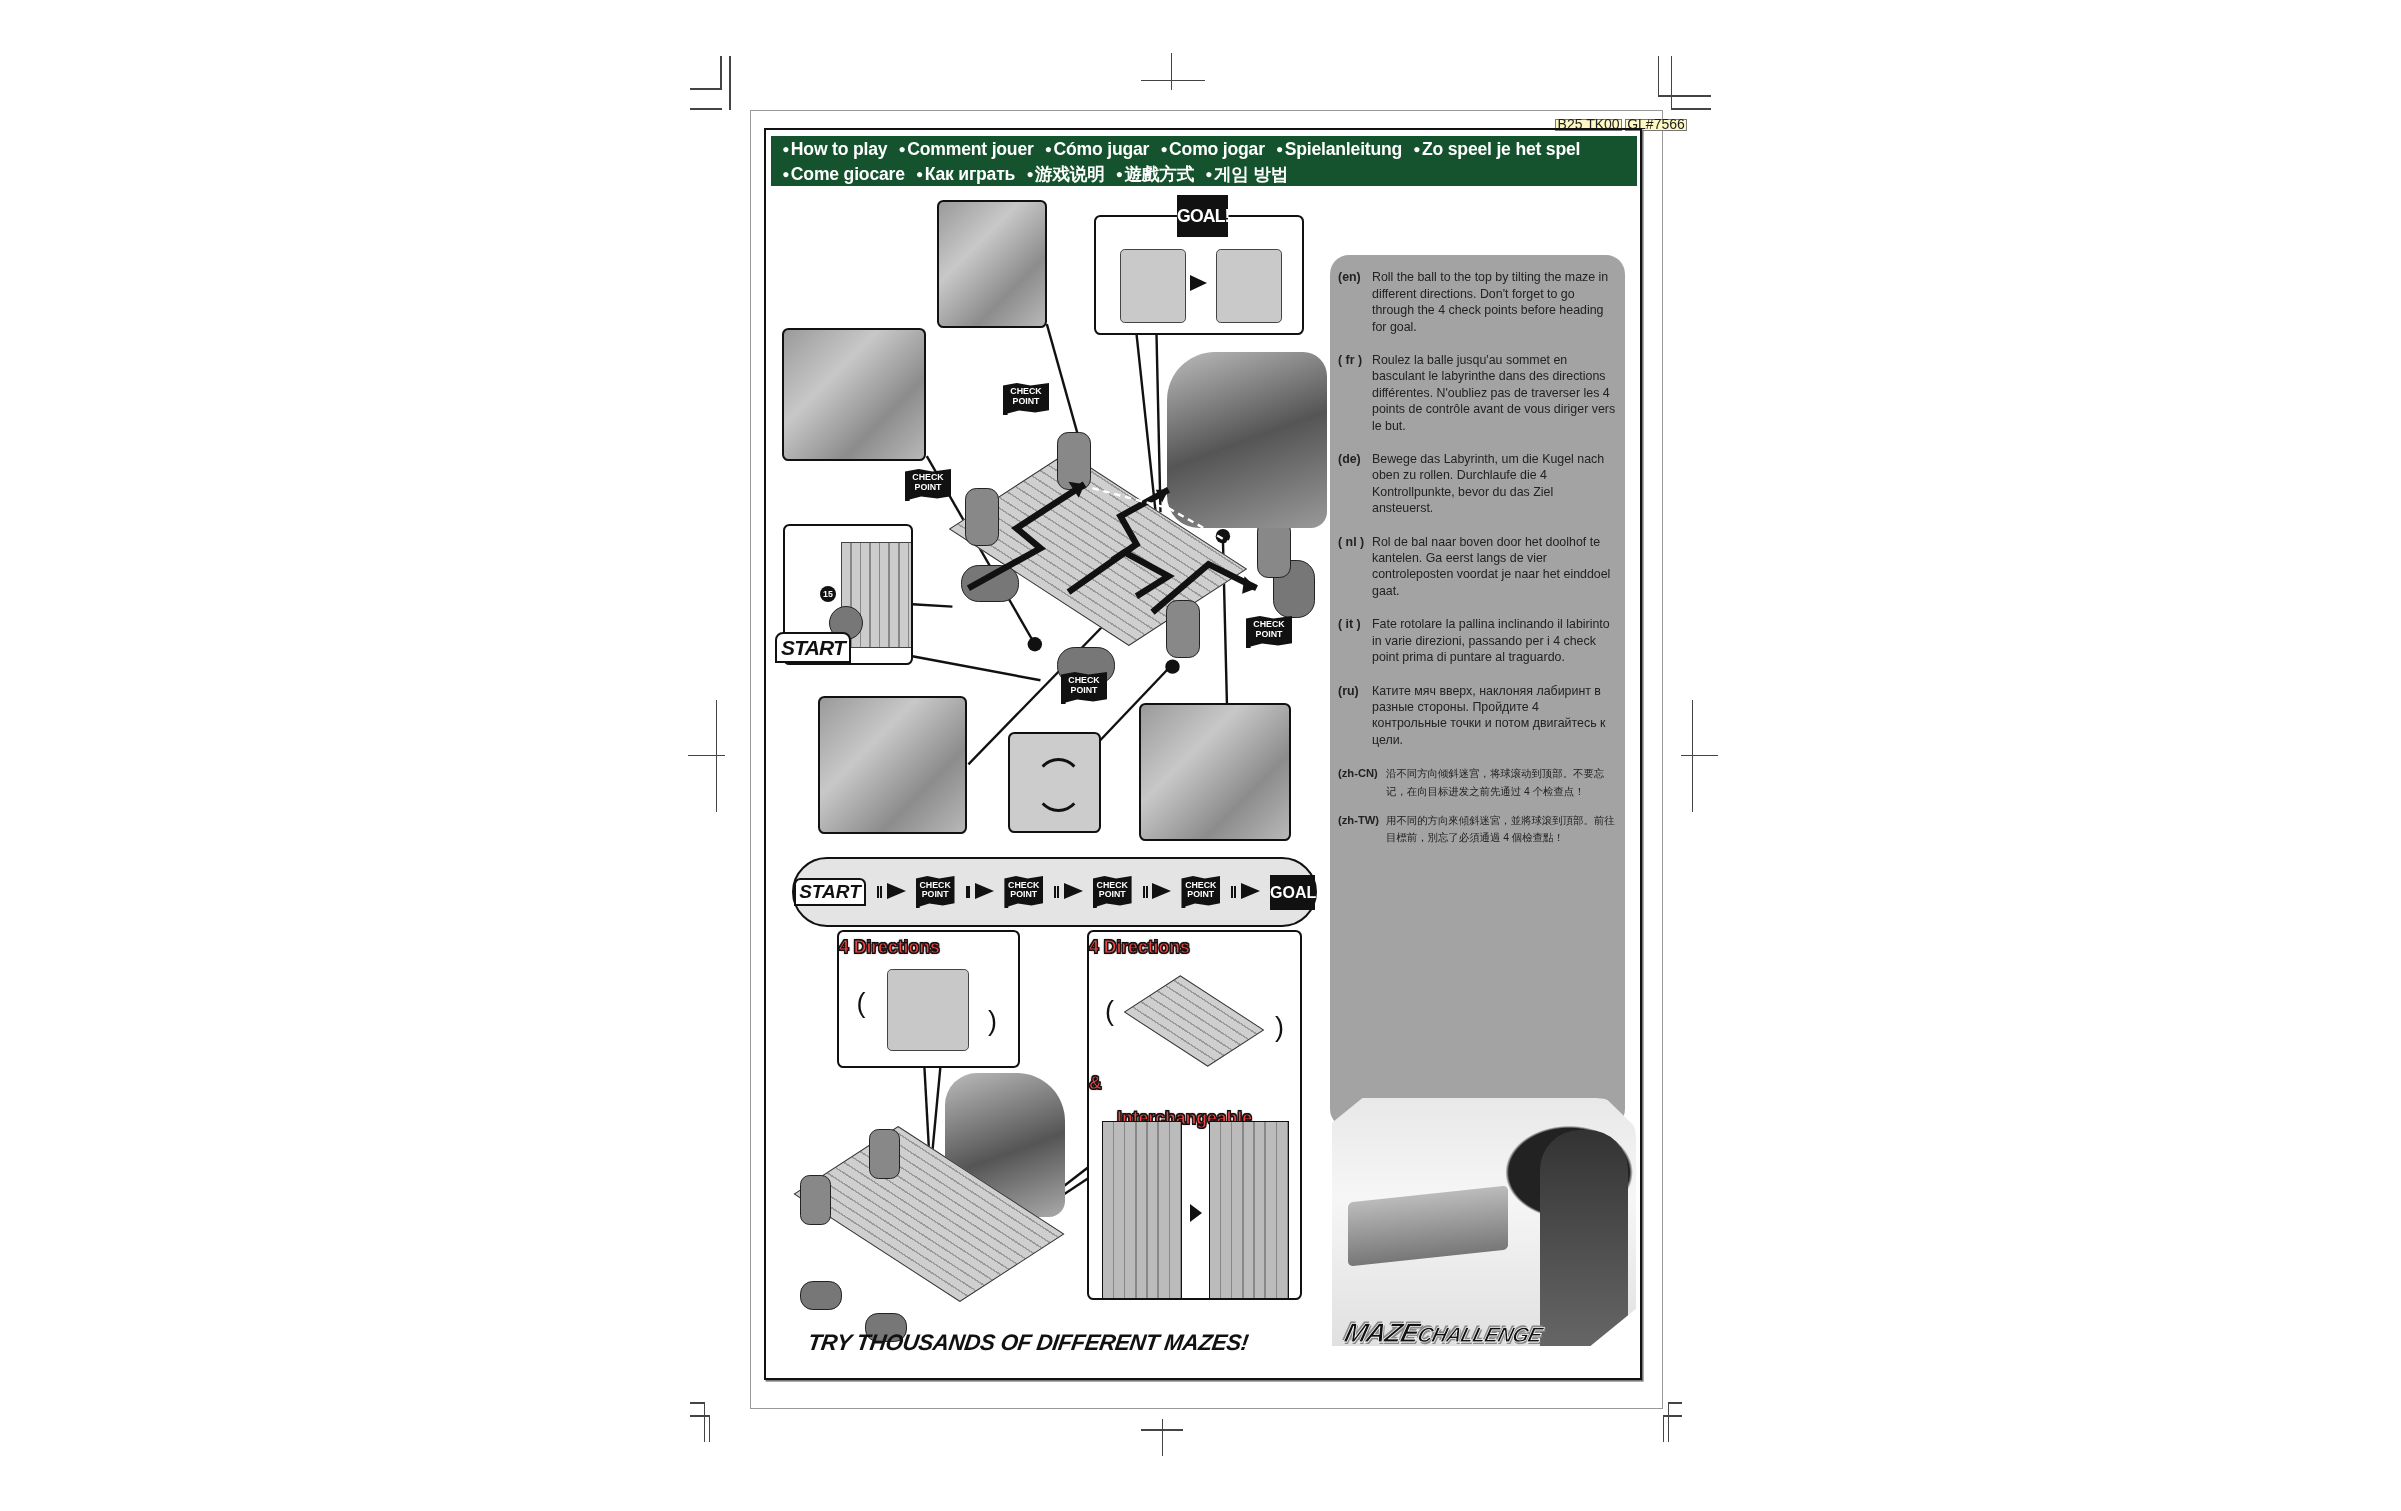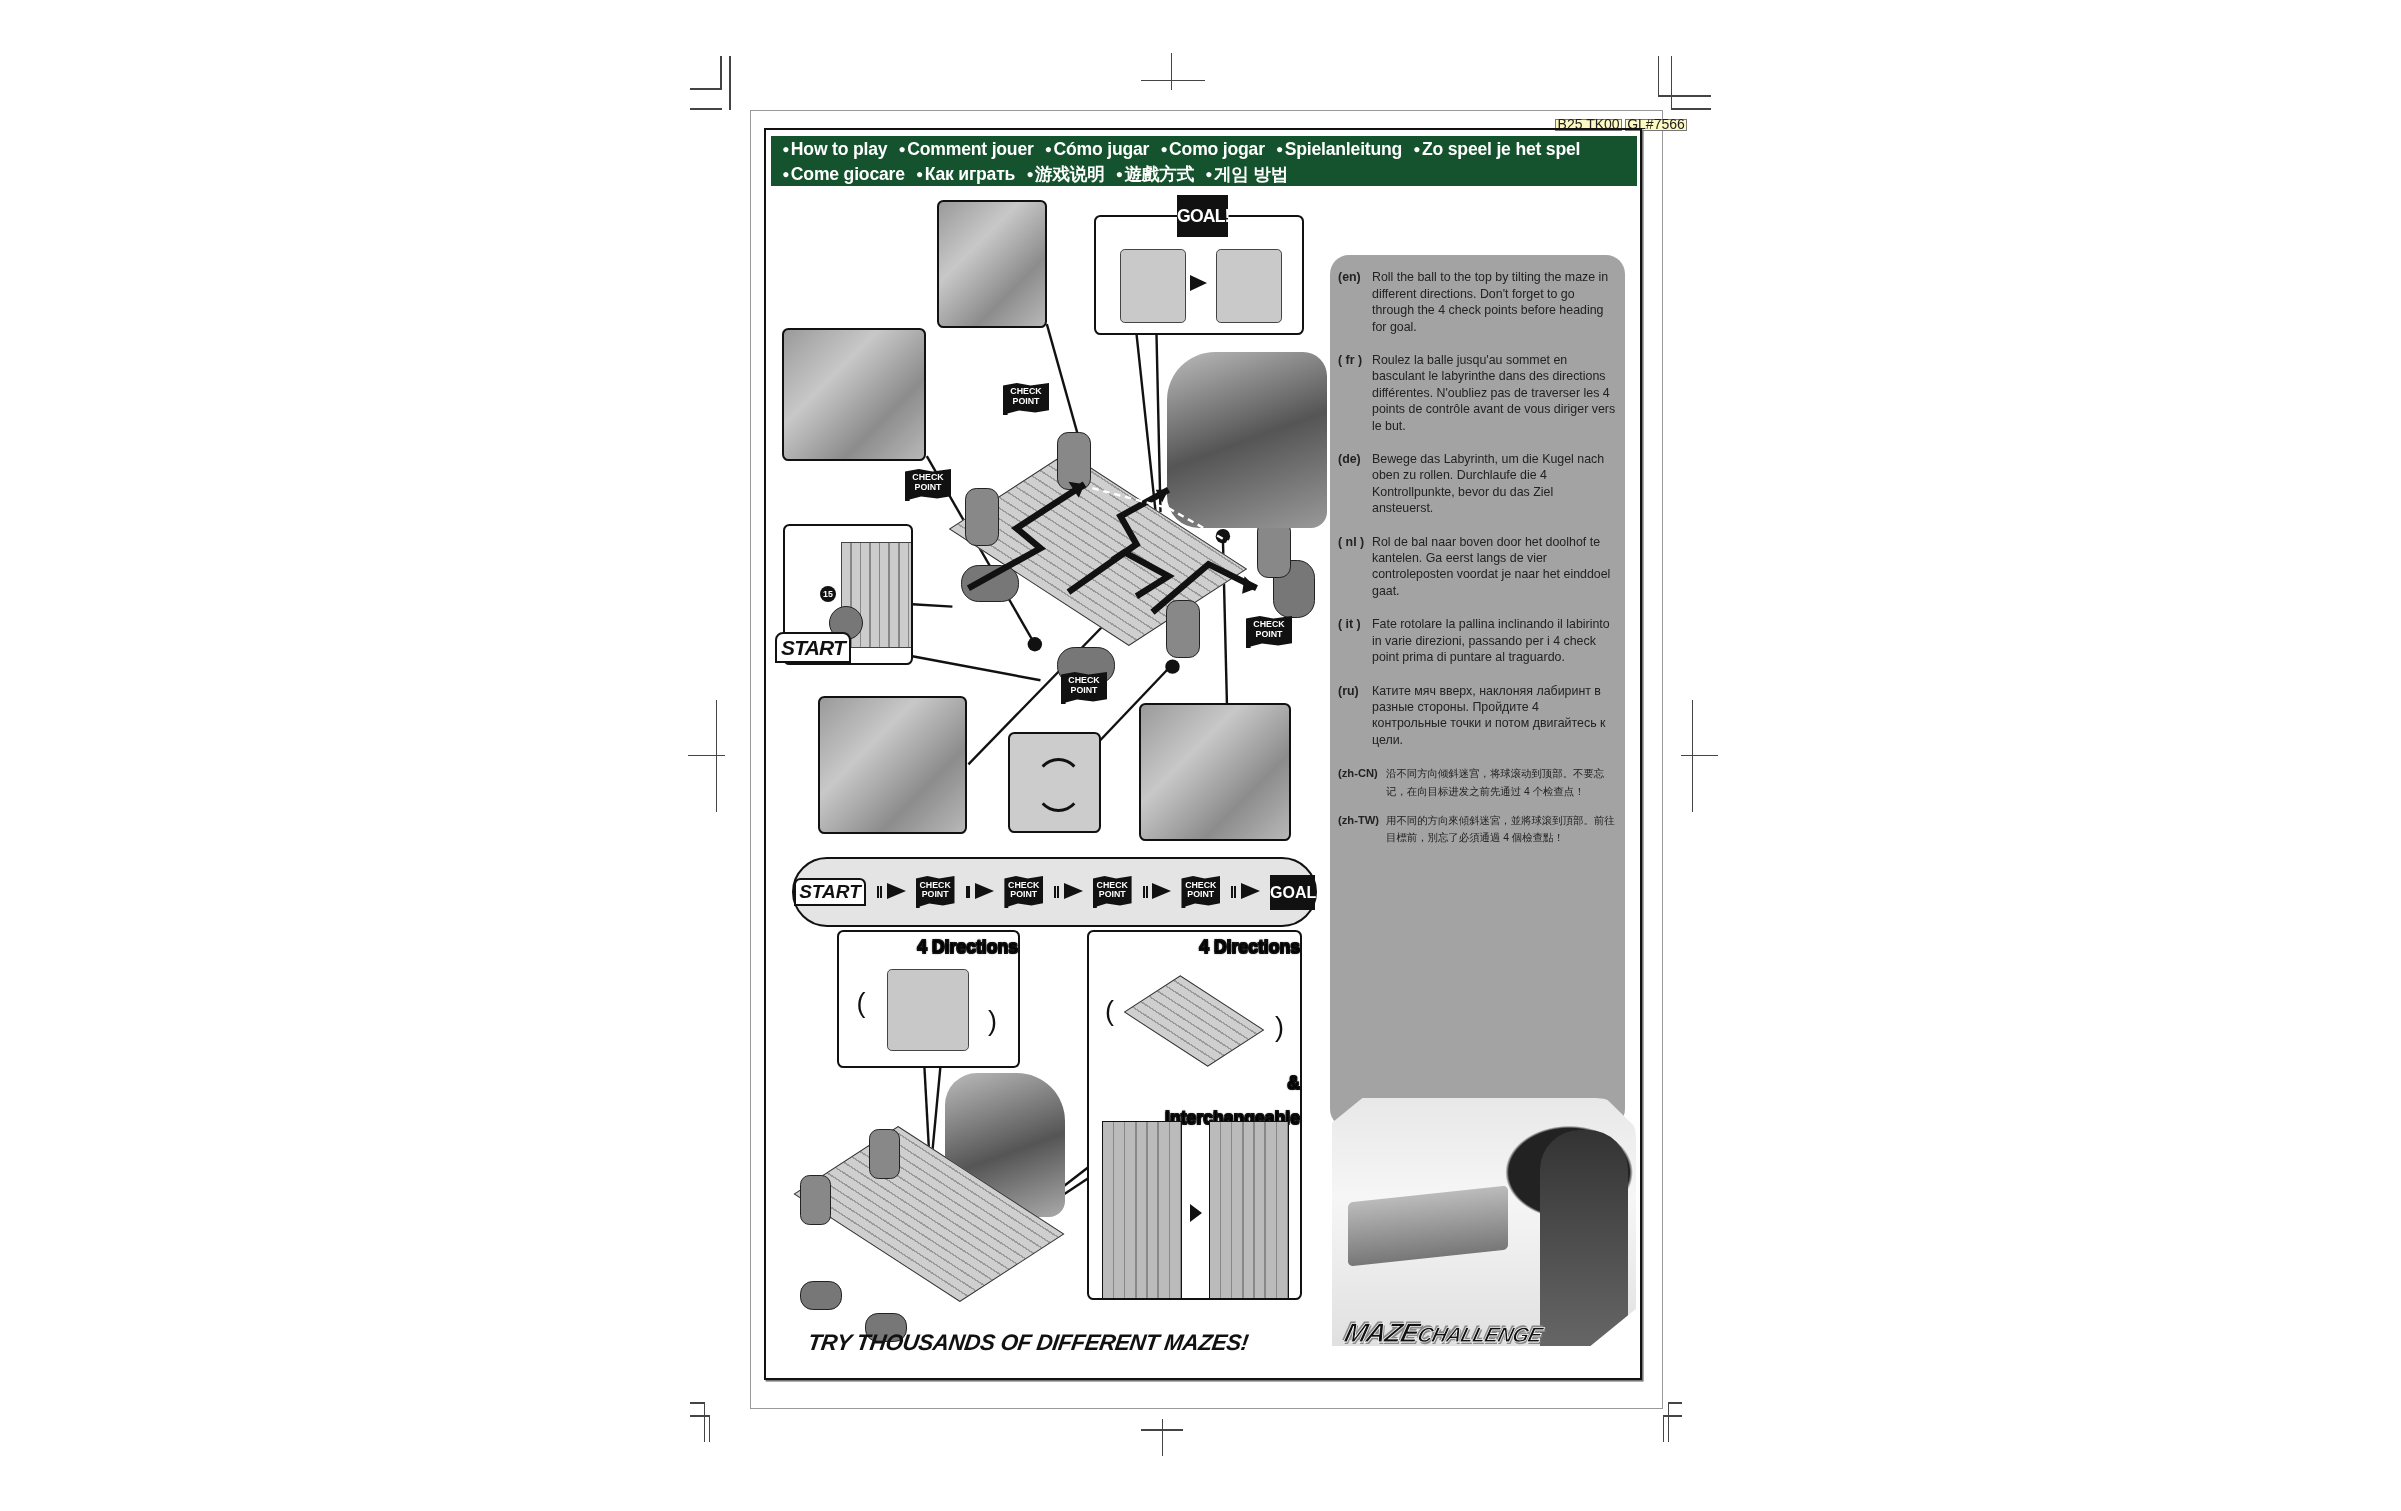--- a/index.html
+++ b/index.html
@@ -29,21 +29,21 @@
   .flag{position:absolute;width:46px;height:32px;background:#111;color:#fff;font-weight:bold;font-size:8.8px;line-height:9.6px;text-align:center;padding-top:4px;box-sizing:border-box;clip-path:polygon(0 8%,30% 0,60% 8%,100% 0,100% 85%,70% 92%,35% 86%,10% 95%,10% 100%,0 100%);}
   .goal{position:absolute;width:51px;height:42px;background:#111;color:#fff;font-weight:bold;font-size:17.6px;text-align:center;line-height:42px;letter-spacing:-0.8px;}
   .start{position:absolute;background:#fff;border:2.4px solid #111;color:#111;font-weight:bold;font-size:21px;padding:0 4px;line-height:27px;border-radius:8px 8px 0 0;letter-spacing:-0.8px;font-style:italic;}
   #flowbar{left:792px;top:857px;width:525px;height:70px;background:#e4e4e4;border:2.4px solid #111;border-radius:35px;box-sizing:border-box;display:flex;align-items:center;justify-content:center;gap:11.2px;}
   .fl-arrow{width:32px;height:17.6px;position:relative;}
   .fl-arrow::before{content:"";position:absolute;left:0;top:3.2px;width:4.8px;height:11.2px;border-left:2.4px solid #111;border-right:2.4px solid #111;box-sizing:border-box;}
   .fl-arrow::after{content:"";position:absolute;left:9.6px;top:0;border-left:19px solid #111;border-top:8.8px solid transparent;border-bottom:8.8px solid transparent;}
   .fl-flag{position:relative;width:45px;height:32px;background:#111;color:#fff;font-weight:bold;font-size:8.8px;line-height:9.6px;text-align:center;padding-top:4.8px;box-sizing:border-box;clip-path:polygon(0 8%,30% 0,60% 8%,100% 0,100% 85%,70% 92%,35% 86%,10% 95%,10% 100%,0 100%);}
   .fl-start{font-weight:bold;font-style:italic;font-size:19px;border:2.4px solid #111;background:#fff;padding:0 3.2px;border-radius:6.4px 6.4px 0 0;line-height:24px;}
   .fl-goal{width:45px;height:35px;background:#111;color:#fff;font-weight:bold;font-size:16px;text-align:center;line-height:35px;}
-  .dirtitle{position:absolute;left:0;right:0;text-align:right;font-weight:bold;font-size:17.6px;color:#000000;-webkit-text-stroke:0.8px #111;text-shadow:0 0 2.4px #111,0.8px 0.8px 0 #111,-0.8px -0.8px 0 #111,0.8px -0.8px 0 #111,-0.8px 0.8px 0 #111;}
+  .dirtitle{position:absolute;left:0;right:0;text-align:left;font-weight:bold;font-size:17.6px;color:#ef4444;-webkit-text-stroke:0.8px #111;text-shadow:0 0 2.4px #111,0.8px 0.8px 0 #111,-0.8px -0.8px 0 #111,0.8px -0.8px 0 #111,-0.8px 0.8px 0 #111;}
   .maze-iso{position:absolute;background:repeating-linear-gradient(0deg,#cfcfcf 0 8px,#9a9a9a 8px 9.6px),#ccc;border:1.6px solid #333;transform:rotate(45deg) skew(-12deg,-12deg);}
   .tile{position:absolute;width:80px;height:104px;border:1.6px solid #111;box-sizing:border-box;background:repeating-linear-gradient(90deg,#bbb 0 9.6px,#888 9.6px 11.2px),#bbb;}
   #tagline{left:808px;top:1330px;font-size:22.4px;font-weight:bold;font-style:italic;letter-spacing:-0.4px;transform:skewX(-8deg);}
   #photo{left:1332px;top:1098px;width:304px;height:248px;border-radius:0 40px 0 0;overflow:hidden;background:radial-gradient(ellipse at 78% 30%,#222 0 18%,transparent 19%),linear-gradient(180deg,#e8e8e8 0%,#f6f6f6 40%,#e0e0e0 100%);clip-path:polygon(0 10%,10% 0,90% 0,100% 12%,100% 85%,85% 100%,0 100%);}
   #logo{left:1345px;top:1318px;font-size:27px;font-weight:bold;font-style:italic;color:#111;-webkit-text-stroke:0.8px #fff;text-shadow:0 0 0 #111,1.6px 1.6px 0 #888,-1.6px -1.6px 0 #888;transform:skewX(-14deg);letter-spacing:-0.8px;}
   #logo .sm{font-size:21px;}
   svg{position:absolute;left:0;top:0;}
 </style>
 </head>
 <body>

